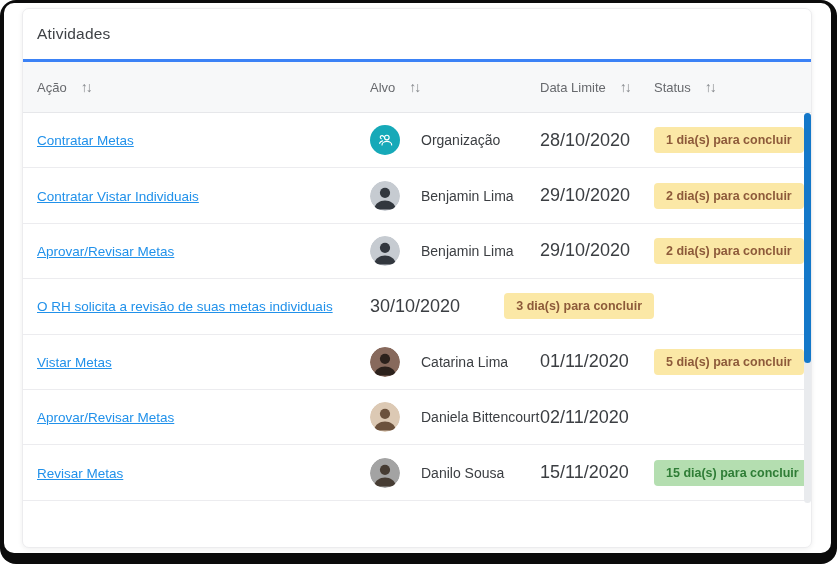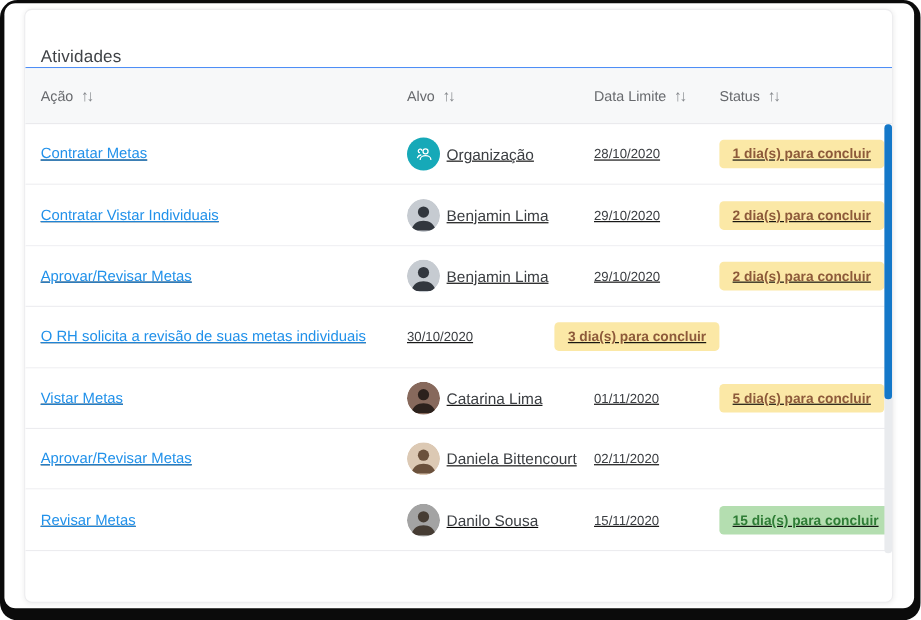--- a/index.html
+++ b/index.html
@@ -16,51 +16,50 @@
   }
 
   .card {
     position: absolute; left: 18px; top: 5px; width: 790px; height: 540px;
     background: #ffffff; border: 1px solid #ececee; border-radius: 7px;
     box-shadow: 0 1px 5px rgba(0,0,0,0.07);
     overflow: hidden;
   }
 
   .card-title-row {
-    height: 53px; display: flex; align-items: flex-end;
-    padding: 0 14px; border-bottom: 1px solid #3b82f6;
+    height: 53px; display: flex; align-items: center;
+    padding: 0 14px; border-bottom: 3px solid #3b82f6;
   }
   .card-title { font-size: 15.5px; color: #3f4246; font-weight: 500; letter-spacing: .2px; }
 
   .thead {
     height: 51px; background: #f7f8f9; border-bottom: 1px solid #e6e7ea;
     display: grid; grid-template-columns: 333px 170px 114px 1fr;
     align-items: center; padding: 0 20px 0 14px;
   }
-  .th { display: flex; align-items: center; gap: 7px; font-size: 13px; color: #67696d; }
+  .th { display: flex; align-items: center; gap: 14px; font-size: 13px; color: #67696d; }
   .sort { font-size: 14px; color: #85888c; letter-spacing: -2px; cursor: pointer; line-height: 1; }
 
   .tbody { position: relative; }
   .trow {
     height: 55.4px; display: grid; grid-template-columns: 333px 170px 114px 1fr;
     align-items: center; padding: 0 20px 0 14px; border-bottom: 1px solid #ececef;
     background: #fff;
-    text-decoration: underline;
   }
   .cell-acao a {
     color: var(--link, #2191ea); font-size: 13.5px; text-decoration: underline; cursor: pointer;
   }
-  .cell-alvo { display: flex; align-items: center; gap: 6px; }
+  .cell-alvo { display: flex; align-items: center; gap: 21px; }
   .avatar {
     width: 30px; height: 30px; border-radius: 50%; overflow: hidden; flex: 0 0 30px;
     display: flex; align-items: center; justify-content: center;
   }
   .avatar.org { background: var(--org-avatar, #16a9b8); }
   .alvo-name { font-size: 14px; color: #3b3e42; }
-  .cell-data { font-size: 12px; color: #3b3e42; }
+  .cell-data { font-size: 18px; color: #3b3e42; }
   .cell-status { display: flex; justify-content: flex-end; }
   .badge {
     font-size: 12.5px; font-weight: bold; padding: 6px 12px; border-radius: 4px;
     white-space: nowrap;
   }
   .badge.warning { background: var(--warning-bg, #fbe8a6); color: var(--warning-text, #8d5a3a); }
   .badge.success { background: var(--success-bg, #b4deb0); color: var(--success-text, #2f7d36); }
 
   .scrollbar-track {
     position: absolute; right: 0; top: 104px; width: 7px; height: 390px;

